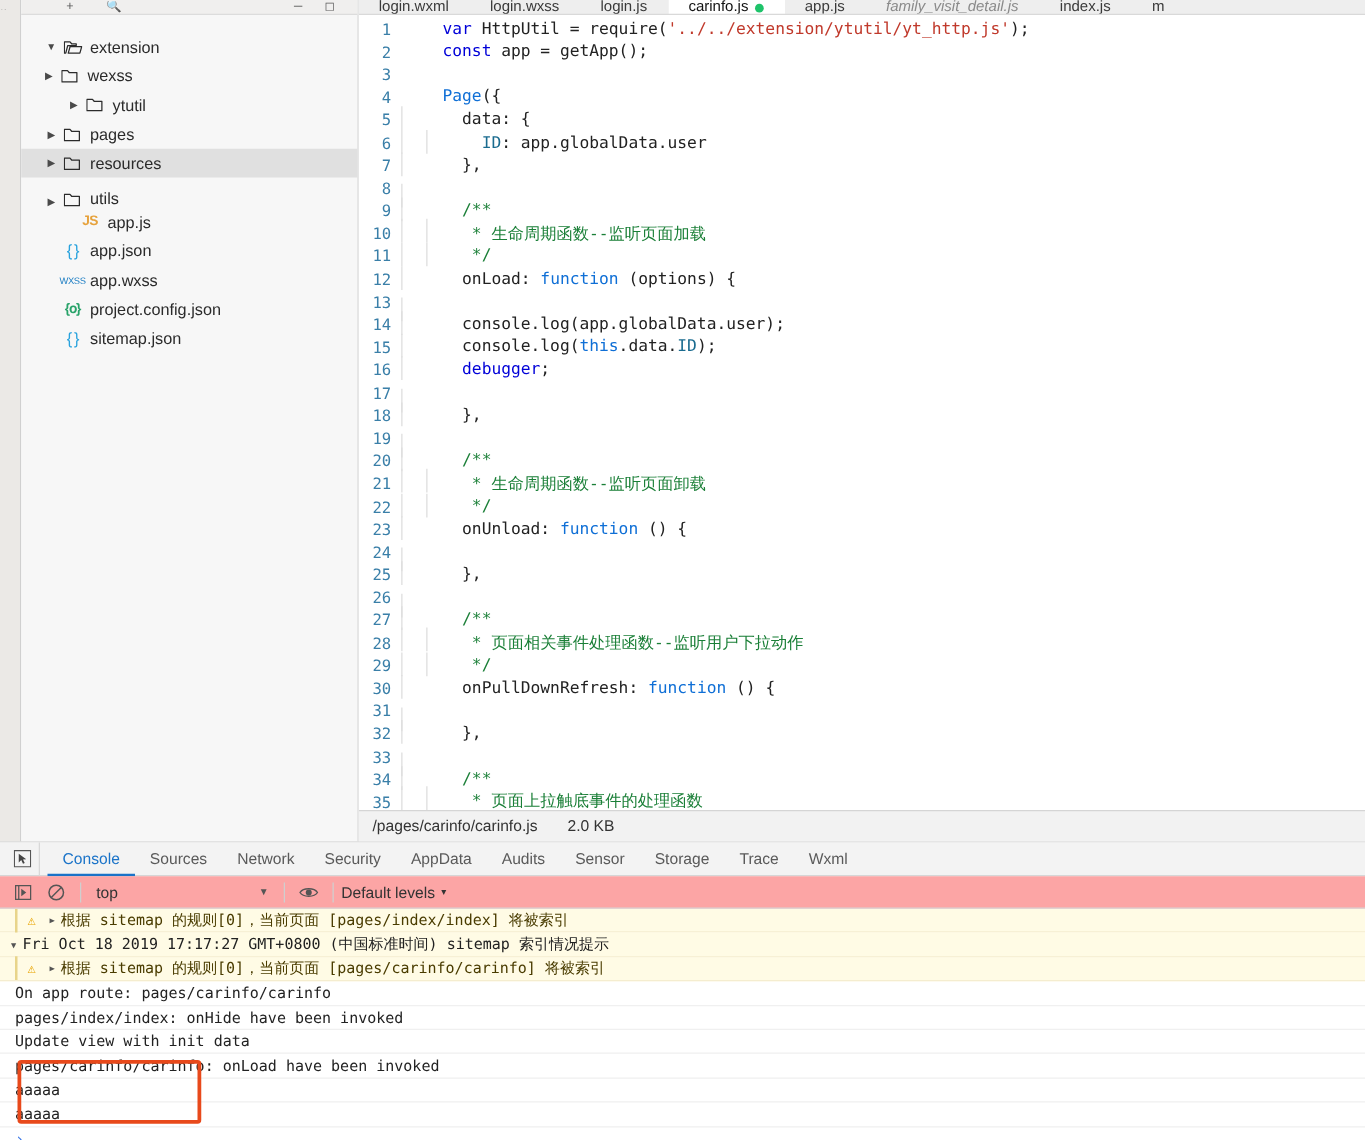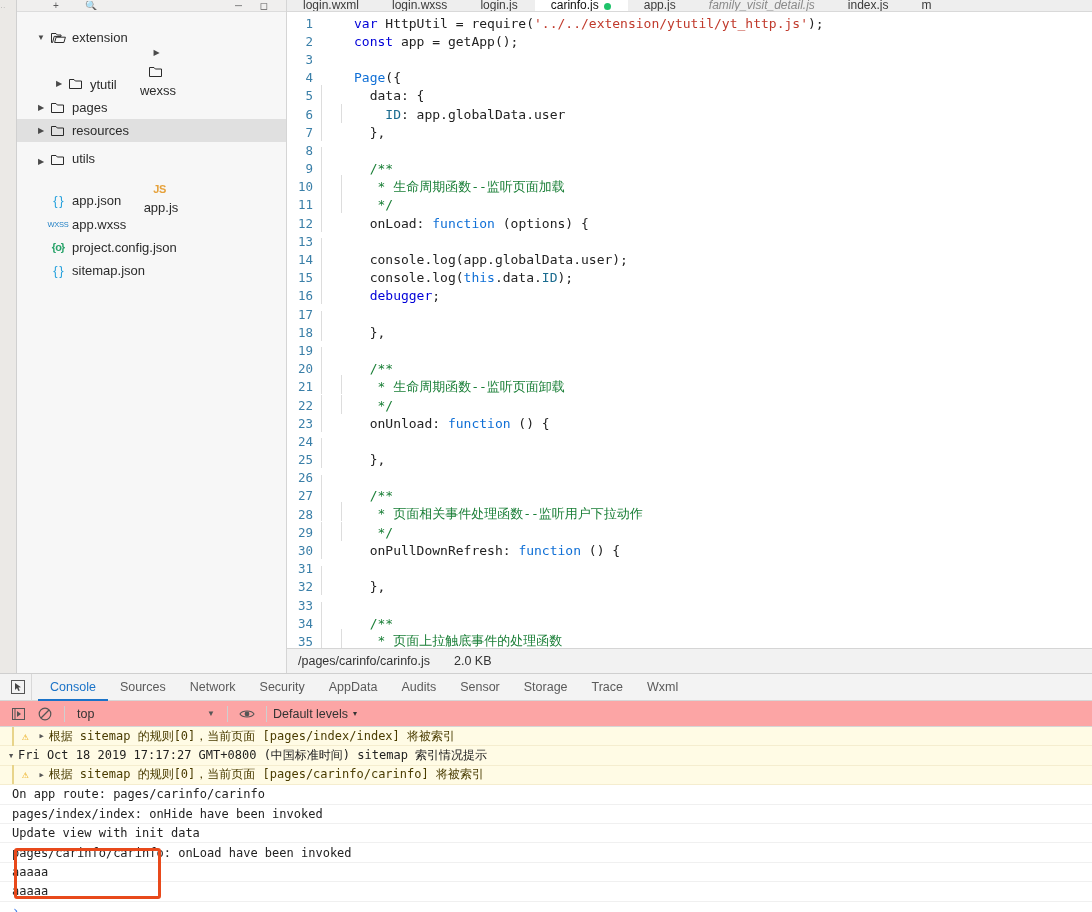--- a/index.html
+++ b/index.html
@@ -313,21 +313,21 @@
       <div class="ft-body" id="ft-body">
           <div class="ft-row" style="padding-left: 18px;">
             <span class="ft-arrow open"></span>
             <span class="ft-icon">
               <svg width="15" height="12" viewBox="0 0 15 12" class="folder-svg">
                 <path d="M0.5 10.5 L0.5 1.5 L5 1.5 L6.3 3 L10 3 L10 4.4 L3.2 4.4 L1.6 10.5 Z M3.6 10.5 L5.1 5.2 L14.4 5.2 L12.9 10.5 Z" fill="none" stroke="#2b2b2b" stroke-width="1" stroke-linejoin="round"></path>
               </svg>
             </span>
             <span class="ft-label">extension</span>
           </div>
-          <div class="ft-row" style="padding-left: 16px; flex-direction: column;">
+          <div class="ft-row" style="padding-left: 16px;">
             <span class="ft-arrow closed"></span>
             <span class="ft-icon">
               <svg width="15" height="12" viewBox="0 0 15 12" class="folder-svg">
                 <path d="M0.5 10.5 L0.5 1.5 L5 1.5 L6.3 3 L12.5 3 L12.5 10.5 Z" fill="none" stroke="#2b2b2b" stroke-width="1" stroke-linejoin="round"></path>
               </svg>
             </span>
             <span class="ft-label">wexss</span>
           </div>
           <div class="ft-row" style="padding-left: 36px;">
             <span class="ft-arrow closed"></span>
@@ -358,21 +358,21 @@
           </div>
           <div class="ft-row" style="padding-left: 18px; align-items: flex-end;">
             <span class="ft-arrow closed"></span>
             <span class="ft-icon">
               <svg width="15" height="12" viewBox="0 0 15 12" class="folder-svg">
                 <path d="M0.5 10.5 L0.5 1.5 L5 1.5 L6.3 3 L12.5 3 L12.5 10.5 Z" fill="none" stroke="#2b2b2b" stroke-width="1" stroke-linejoin="round"></path>
               </svg>
             </span>
             <span class="ft-label">utils</span>
           </div>
-          <div class="ft-row" style="padding-left: 22px; flex-direction: column;">
+          <div class="ft-row" style="padding-left: 32px;">
             <span class="ft-arrow none"></span>
             <span class="ft-icon">
               <span class="ic-js">JS</span>
             </span>
             <span class="ft-label">app.js</span>
           </div>
           <div class="ft-row" style="padding-left: 18px;">
             <span class="ft-arrow none"></span>
             <span class="ft-icon">
               <span class="ic-json">{ }</span>

